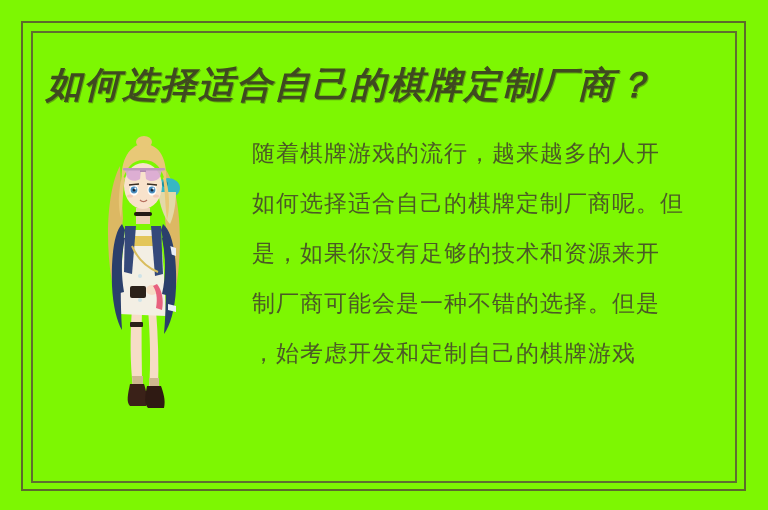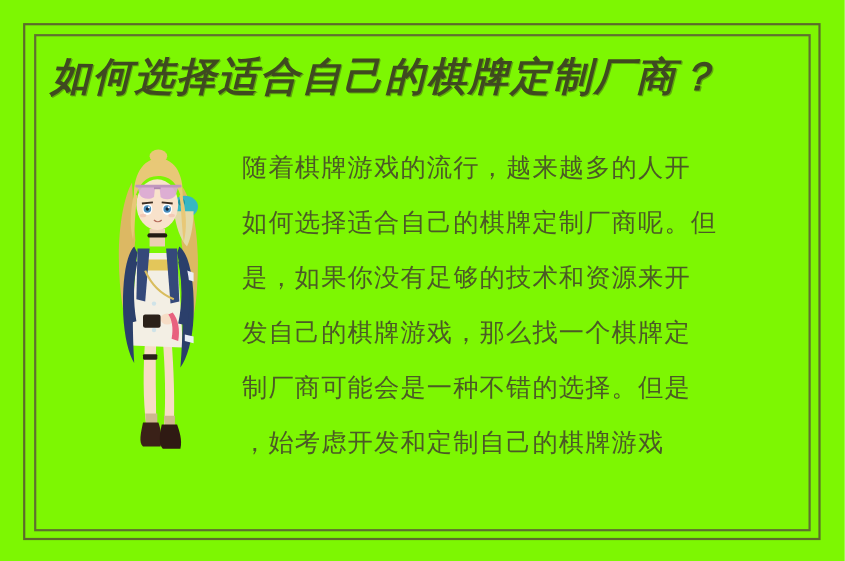--- a/index.html
+++ b/index.html
@@ -40,21 +40,21 @@
     height: 452px;
     border: 2px solid #5f7030;
     box-sizing: border-box;
     pointer-events: none;
   }
 
   
   .title {
     position: absolute;
     left: 46px;
-    top: 44px;
+    top: 58px;
     width: 660px;
     height: 52px;
     color: #3f4a20;
     font-family: "DejaVu Serif", serif;
     font-size: 36px;
     font-weight: bold;
     font-style: italic;
     letter-spacing: 2px;
     line-height: 52px;
     white-space: nowrap;
@@ -69,20 +69,21 @@
     width: 510px;
   }
   .body-line {
     color: #4b5a26;
     font-family: "DejaVu Sans", sans-serif;
     font-size: 23px;
     line-height: 50px;
     height: 50px;
     letter-spacing: 1px;
     white-space: nowrap;
+    margin-left: 32px;
   }
 
   
   .character {
     position: absolute;
     left: 92px;
     top: 126px;
     width: 104px;
     height: 284px;
   }
@@ -176,18 +177,17 @@
 
       <ellipse cx="38" cy="70" rx="3" ry="1.6" fill="#f0b9a8" opacity="0.6"></ellipse>
       <ellipse cx="64" cy="70" rx="3" ry="1.6" fill="#f0b9a8" opacity="0.6"></ellipse>
     </svg>
   </div>
 
   <div class="body-text">
     <div class="body-line">随着棋牌游戏的流行，越来越多的人开</div>
     <div class="body-line">如何选择适合自己的棋牌定制厂商呢。但</div>
     <div class="body-line">是，如果你没有足够的技术和资源来开</div>
-    <div class="body-line">发自己的棋牌游戏，那么找一个棋牌定</div>
     <div class="body-line">制厂商可能会是一种不错的选择。但是</div>
     <div class="body-line">，始考虑开发和定制自己的棋牌游戏</div>
   </div>
 
 </div>
 
 </body></html>

